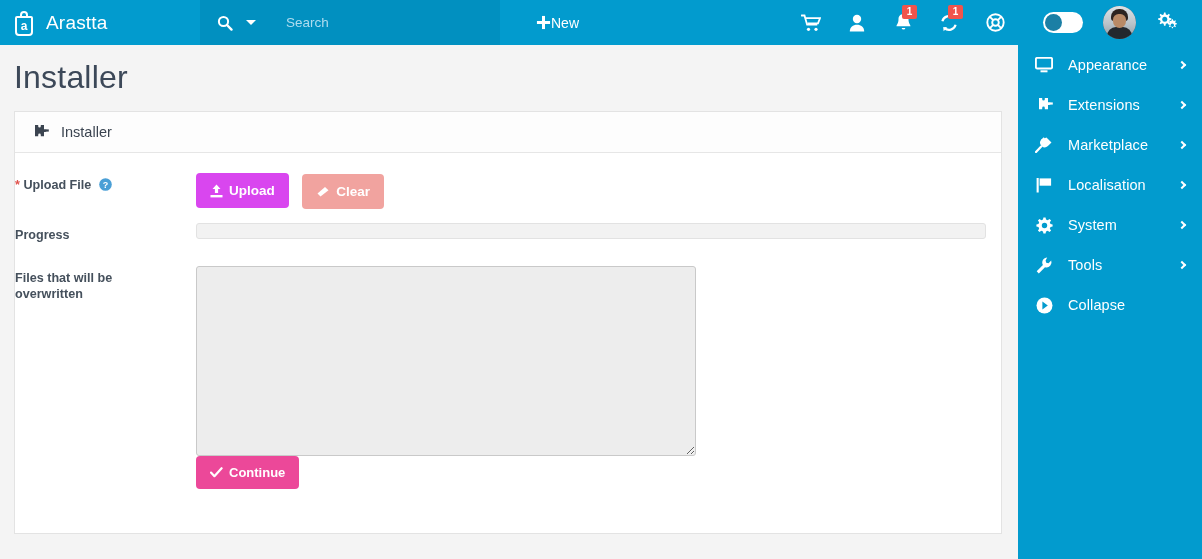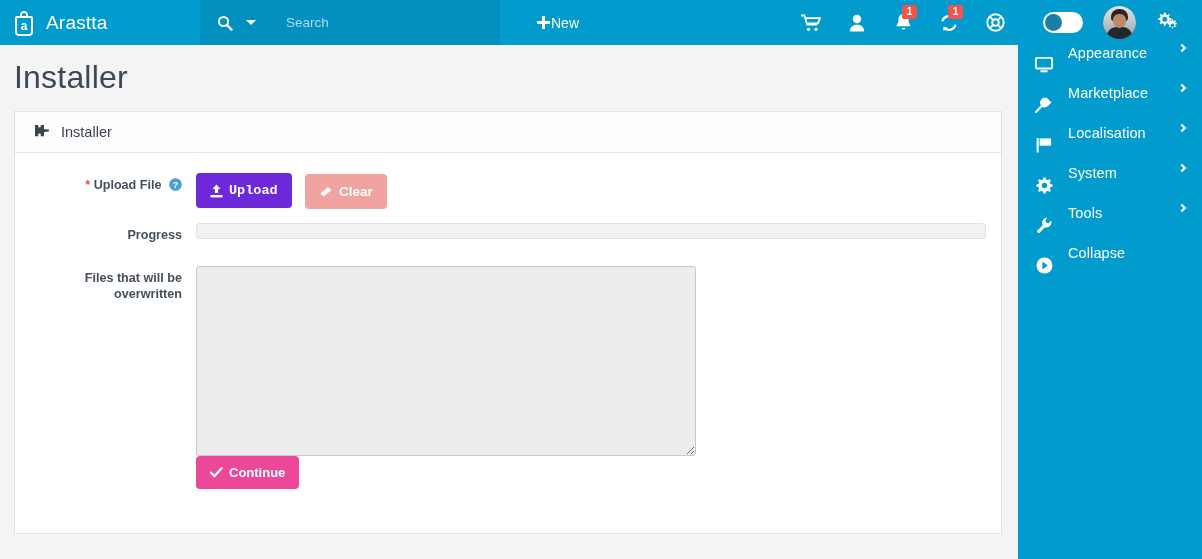--- a/index.html
+++ b/index.html
@@ -113,35 +113,35 @@
     display: flex; align-items: center; gap: 12px; padding-left: 17px;
     background: #fdfdfd;
   }
   .panel-head .title { font-size: 14.5px; color: #3b4450; }
   .puzzle-icon { width: 17px; height: 15px; display: block; }
 
   .panel-body { padding: 20px 0 0 0; position: relative; height: 380px; }
 
   .formrow { display: flex; margin-bottom: 0; }
   .flabel {
-    width: 181px; text-align: right; padding-right: 14px;
+    width: 181px; padding-right: 14px;
     font-size: 12.6px; font-weight: bold; color: #45505c;
     line-height: 17px; padding-top: 4px;
   }
   .req { color: #e0524c; font-weight: bold; }
   .help-icon { width: 13px; height: 13px; vertical-align: -2px; margin-left: 4px; }
 
   .btn {
     display: inline-flex; align-items: center; gap: 6px;
     border: 0; border-radius: 4px; cursor: pointer;
     font-size: 13.5px; font-weight: bold; color: #ffffff;
     font-family: "Liberation Sans", sans-serif;
     padding: 0 14px; height: 35px;
   }
-  .btn-upload { background: #6d28d9; font-family: Liberation Mono, monospace; }
+  .btn-upload { background: #d946ef; }
   .btn-clear  { background: #f1a39f; margin-left: 9px; }
   .btn-continue { background: #ec4899; height: 33px; font-size: 13px; }
   .btn svg { display: block; }
 
   .progress-track {
     width: 790px; height: 16px;
     background: #f2f2f2; border: 1px solid #e2e2e2; border-radius: 3px;
     overflow: hidden;
   }
   .progress-fill { height: 100%; background: #5bc0de; width: 0%; }
@@ -154,21 +154,21 @@
     color: #333; padding: 6px 8px;
   }
 
   
   .sidebar {
     position: absolute; top: 45px; right: 0;
     width: 184px; height: 514px;
     background: #029bce;
   }
   .side-item {
-    height: 40px; display: flex; 
+    height: 40px; display: flex; align-items: center;
     padding: 0 14px 0 16px; color: #ffffff; font-size: 14.5px;
     cursor: pointer; position: relative;
   }
   .side-icon {
     width: 20px; display: flex; align-items: center; justify-content: center;
     margin-right: 14px;
   }
   .side-label { flex: 1; letter-spacing: .1px; }
   .chev {
     width: 6px; height: 6px; border-right: 2px solid #ffffff;
@@ -377,20 +377,30 @@
     <span class="side-icon">
       <svg width="18" height="16" viewBox="0 0 18 16" xmlns="http://www.w3.org/2000/svg">
         <rect x="0.9" y="0.9" width="16.2" height="10.6" rx="1.3" fill="none" stroke="#ffffff" stroke-width="1.9"></rect>
         <rect x="5.5" y="13.3" width="7" height="2" fill="#ffffff"></rect>
       </svg>
     </span>
     <span class="side-label">Appearance</span>
     <span class="chev"></span>
   </div>
 
+  <div class="side-item">
+    <span class="side-icon">
+      <svg width="17" height="15" viewBox="0 0 17 15" xmlns="http://www.w3.org/2000/svg">
+        <path d="M3 0 h3.2 v1.3 a1.3 1.3 0 0 0 2.6 0 v-1.3 h3.2 v4.3 h1.3 a1.3 1.3 0 0 1 0 2.6 h-1.3 v4.3 h-3.2 v-1.3 a1.3 1.3 0 0 0 -2.6 0 v1.3 h-3.2 z" fill="#ffffff"></path>
+        <rect x="13.6" y="4.4" width="3.2" height="2.2" fill="#ffffff"></rect>
+      </svg>
+    </span>
+    <span class="side-label">Extensions</span>
+    <span class="chev"></span>
+  </div>
 
   <div class="side-item">
     <span class="side-icon">
       <svg width="18" height="16" viewBox="0 0 18 16" xmlns="http://www.w3.org/2000/svg">
         <path d="M11.5 0.5 l5 5 l-3.6 3.6 a4.6 4.6 0 0 1 -6.5 -6.5 z" fill="#ffffff"></path>
         <line x1="6.2" y1="9.4" x2="1" y2="15" stroke="#ffffff" stroke-width="2.2" stroke-linecap="round"></line>
         <line x1="9.3" y1="0.8" x2="6.6" y2="3.4" stroke="#ffffff" stroke-width="1.6"></line>
       </svg>
     </span>
     <span class="side-label">Marketplace</span>

